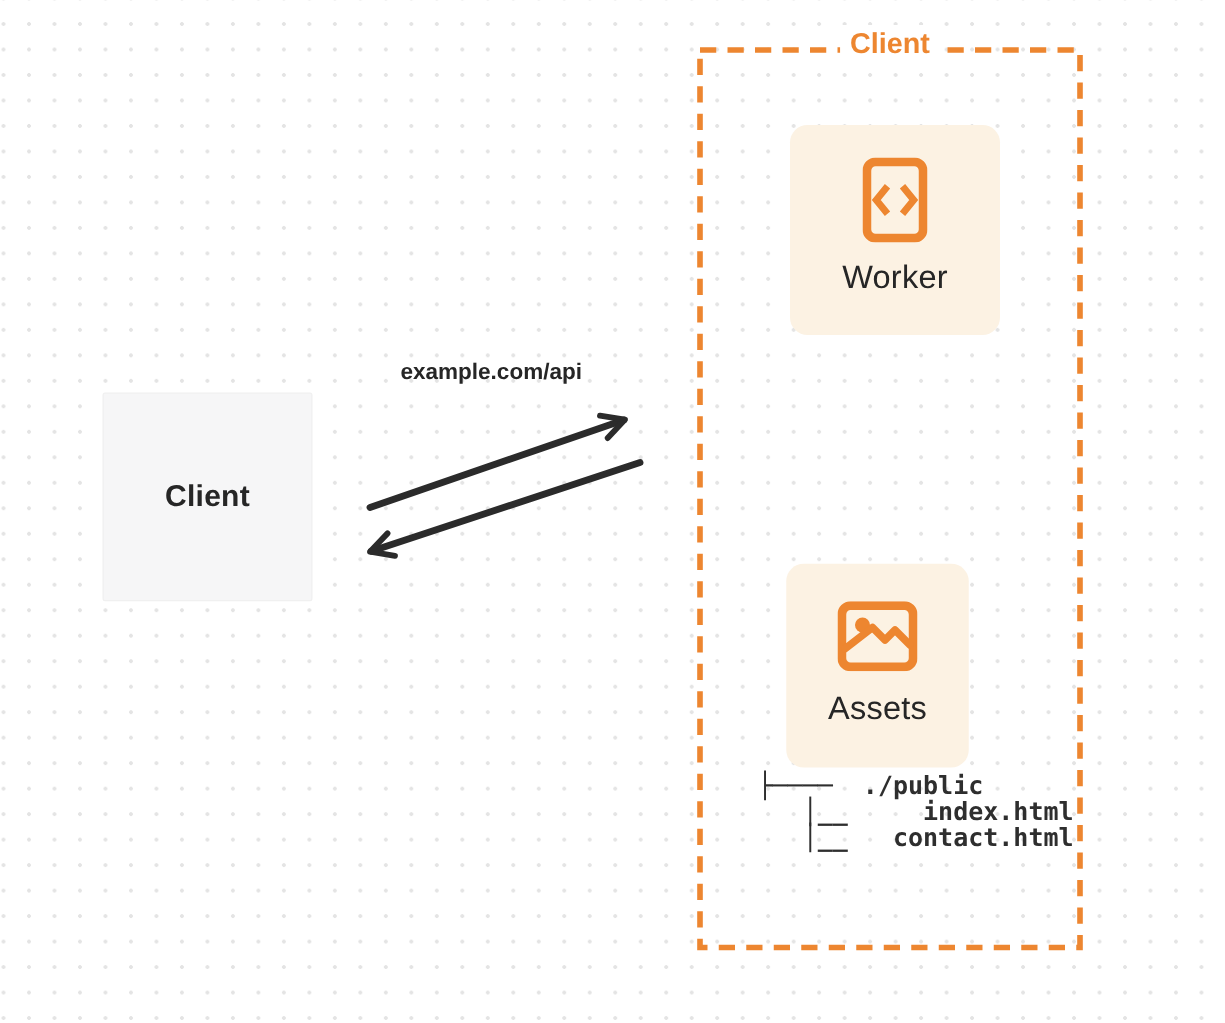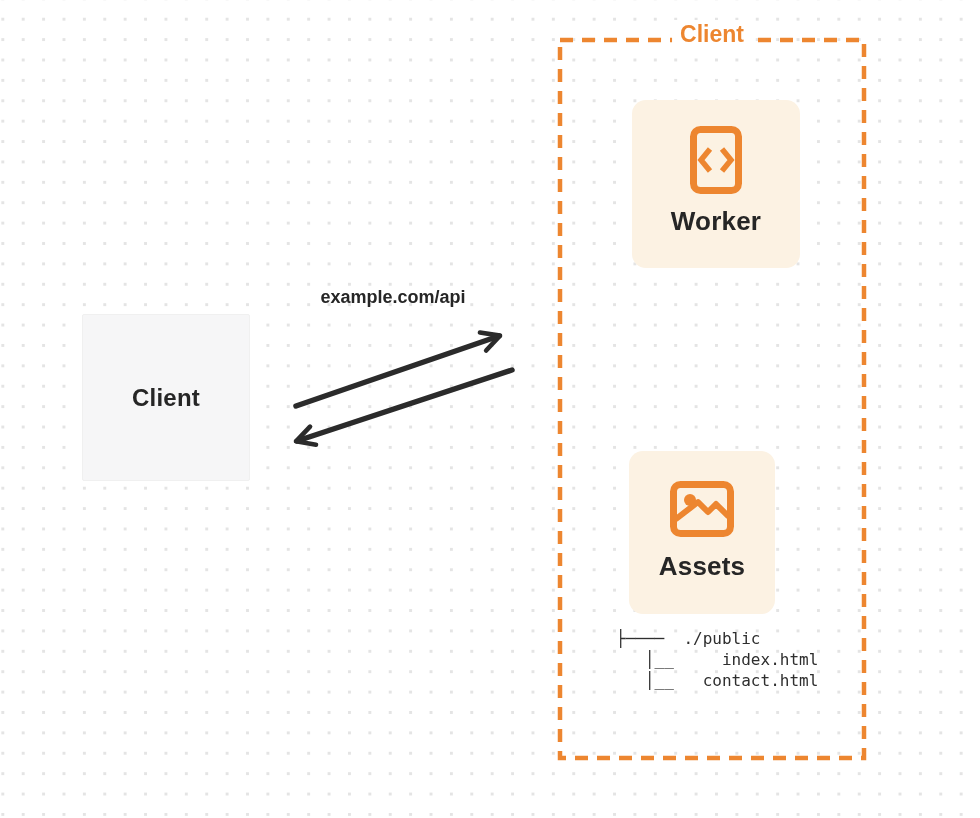--- a/index.html
+++ b/index.html
@@ -43,26 +43,26 @@
   
   .card{
     position:absolute;background:#fcf2e3;border-radius:14px;
     display:flex;flex-direction:column;align-items:center;
     box-sizing:border-box;
   }
   .card-worker{left:76px;top:64px;width:168px;height:168px;padding-top:26px;}
   .card-assets{left:73px;top:415px;width:146px;height:163px;padding-top:30px;}
   .card-worker .card-label{margin-top:12px;}
   .card-assets .card-label{margin-top:14px;}
-  .card-label{font-size:26px;font-weight:700;color:#262626;letter-spacing:.2px;}
+  .card-label{font-size:26px;font-weight:400;color:#262626;letter-spacing:.2px;}
   
   .tree{
-    position:absolute;left:50px;top:582px;margin:10px;
+    position:absolute;left:50px;top:582px;margin:0;
     font-family:"DejaVu Sans Mono", monospace;
-    font-size:16px;line-height:21px;font-weight:400;color:#2e2e2e;
+    font-size:20px;line-height:21px;font-weight:700;color:#2e2e2e;
     white-space:pre;
   }
 </style>
 </head>
 <body>
 
 <div class="canvas">
 
   <svg class="arrows" width="980" height="818" viewBox="0 0 980 818">
     <defs>

